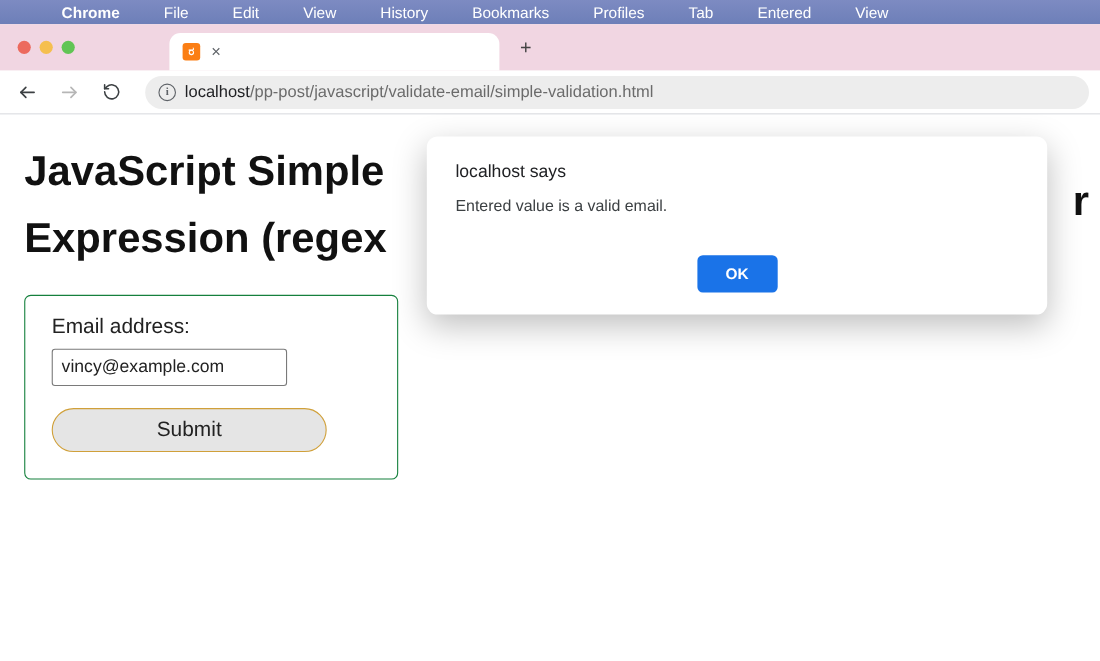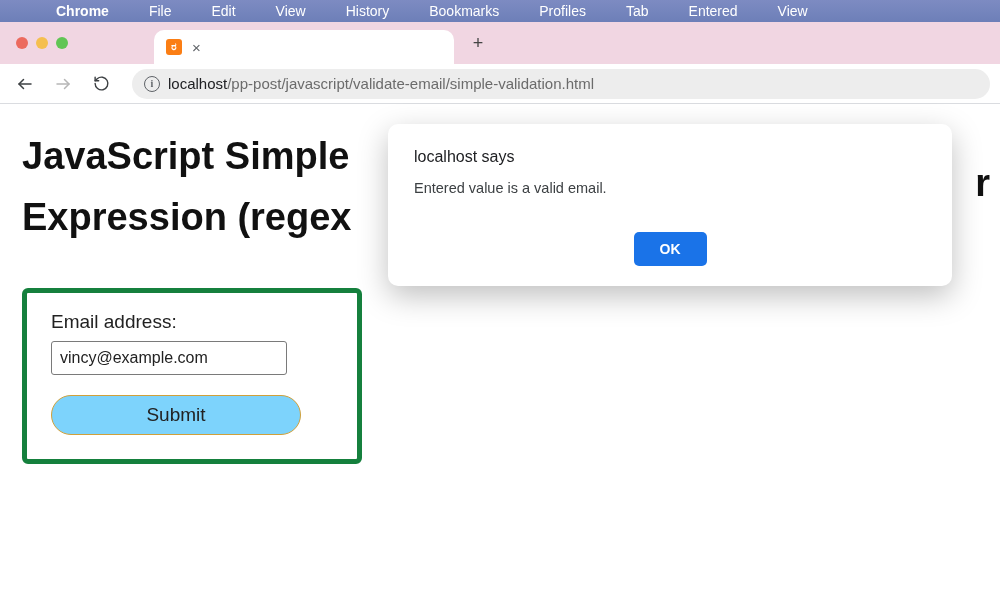--- a/index.html
+++ b/index.html
@@ -141,46 +141,46 @@
       padding: 22px 22px;
       position: relative;
     }
     .page h1 {
       font-size: 38px;
       font-weight: 700;
       line-height: 1.6;
       color: #111;
     }
     .form-box {
-      margin-top: 40px;
-      border: 5px solid #15803d;
+      margin-top: 20px;
+      border: 1px solid #15803d;
       border-radius: 6px;
       padding: 18px 24px 24px;
       width: 340px;
     }
     .form-box label {
       display: block;
       font-size: 19px;
       color: #222;
       margin-bottom: 8px;
     }
     .form-box input[type="text"] {
-      width: 236px;
+      width: 214px;
       height: 34px;
       border: 1px solid #7a7a7a;
       border-radius: 3px;
       padding: 0 8px;
       font-size: 16px;
       color: #222;
     }
     .form-box .submit-btn {
       margin-top: 20px;
       width: 250px;
       height: 40px;
-      background: #7dd3fc;
+      background: #e5e5e5;
       border: 1px solid #d0a03a;
       border-radius: 20px;
       font-size: 19px;
       color: #222;
       cursor: pointer;
     }
     
     .alert-dialog {
       position: absolute;
       top: 124px;

